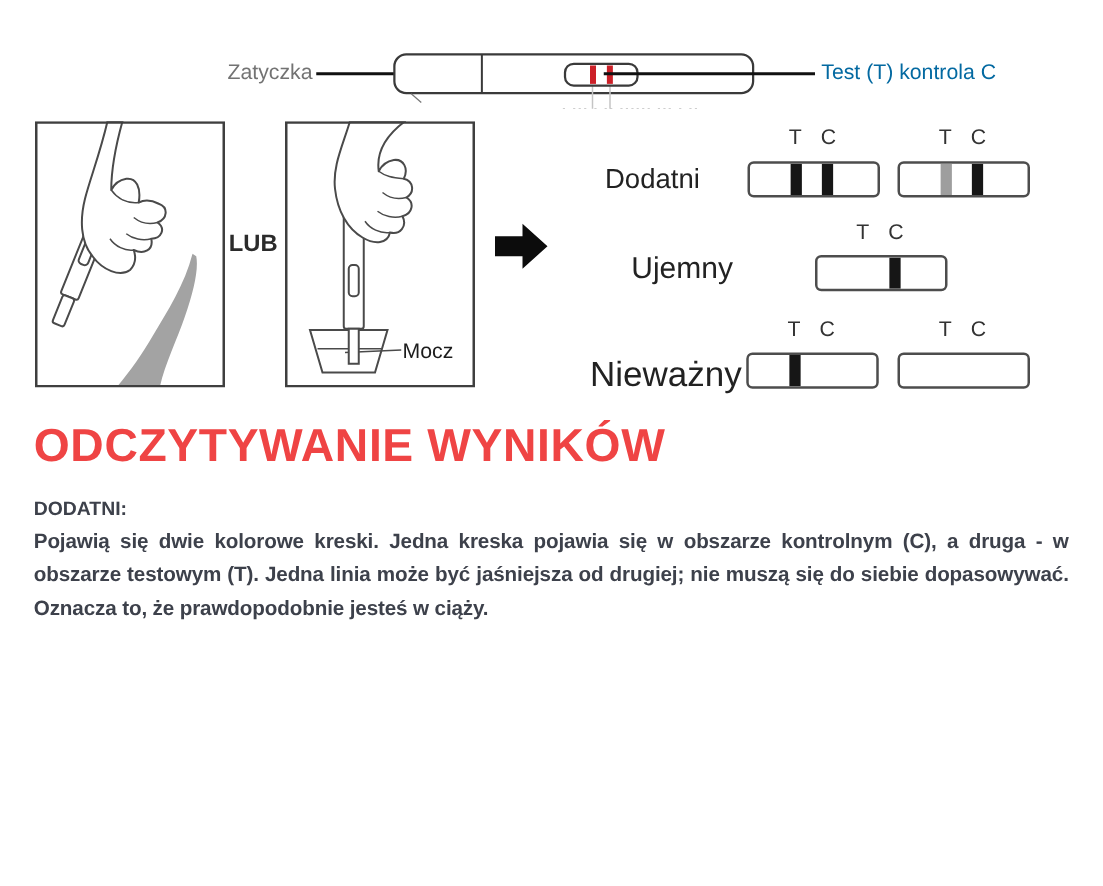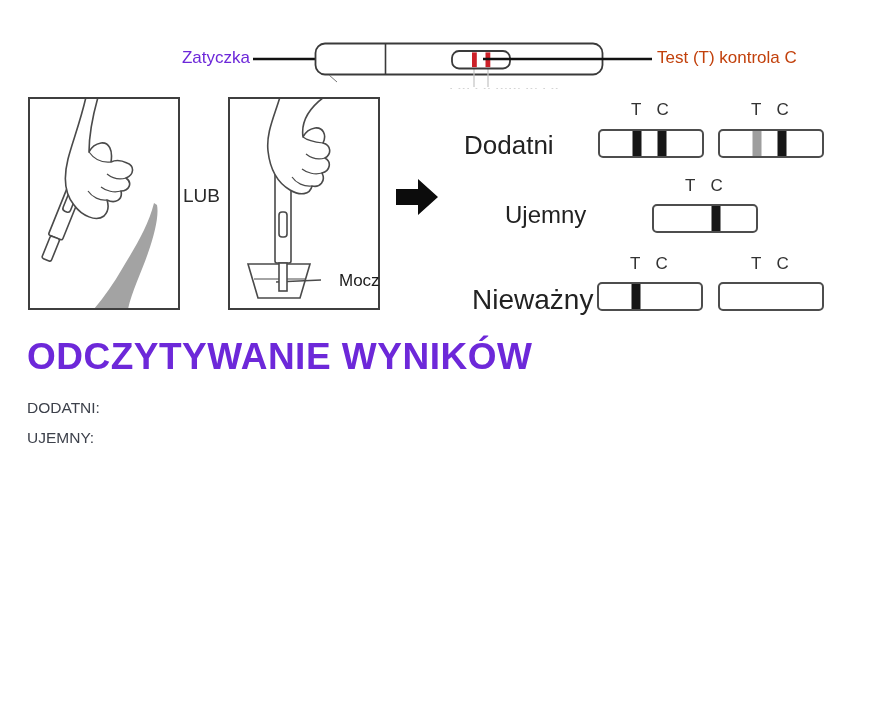--- a/index.html
+++ b/index.html
@@ -8,35 +8,35 @@
   }
   *{box-sizing:border-box; margin:0; padding:0;}
   html,body{background:#ffffff;}
   .page{
     position:relative; width:882px; height:709px; background:#fff;
     font-family:"Liberation Sans", sans-serif; color:var(--ink); overflow:hidden;
   }
   .abs{position:absolute;}
 
   
-  .cap-label{left:140px; top:48px; width:110px; text-align:right; font-size:17px; color:#6d28d9;}
-  .window-label{left:657px; top:48px; font-size:17px; color:#c2410c; white-space:nowrap;}
+  .cap-label{left:140px; top:48px; width:110px; text-align:right; font-size:17px; color:#737373;}
+  .window-label{left:657px; top:48px; font-size:17px; color:#0369a1; white-space:nowrap;}
   .artifact{left:450px; top:84px; font-size:7px; letter-spacing:2px; color:#b9b9b9; white-space:nowrap;}
 
   .device-svg{left:250px; top:38px;}
   .box-svg{top:97px;}
   .box1{left:28px;}
   .box2{left:228px;}
-  .or-label{left:183px; top:185px; font-size:19px; font-weight:400; color:#2b2b2b;}
-  .urine-label{left:339px; top:271px; font-size:17px; color:#1c1c1c;}
+  .or-label{left:183px; top:185px; font-size:19px; font-weight:700; color:#2b2b2b;}
+  .urine-label{left:322px; top:271px; font-size:17px; color:#1c1c1c;}
   .arrow-svg{left:396px; top:176px;}
 
   
   .row-label{color:#222; white-space:nowrap;}
-  .lbl-dodatni{left:464px; top:130px; font-size:26px;text-align:right;}
+  .lbl-dodatni{left:484px; top:130px; font-size:22px;text-align:right;}
   .lbl-ujemny{left:505px; top:201px; font-size:24px;}
   .lbl-niewazny{left:472px; top:284px; font-size:28px;}
 
   .strip{
     position:absolute; width:106px; height:29px; background:#fff;
     border:2px solid #4d4d4d; border-radius:5px; overflow:hidden;
   }
   .strip-line{position:absolute; top:0; bottom:0; width:9px; transform:translateX(-50%);}
   .sl-T{left:36%;}
   .sl-C{left:61%;}
@@ -45,24 +45,24 @@
   .tc span{position:absolute; transform:translateX(-50%);}
   .tc .t{left:36%;}
   .tc .c{left:61%;}
 
   
   .reading{
     left:27px; top:334px; width:828px; color:var(--text);
   }
   .reading h1{
     font-size:37px; line-height:46px; font-weight:700; letter-spacing:0.5px;
-    margin:0 0 18px 0; color:#6d28d9;
+    margin:0 0 18px 0; color:#ef4444;
   }
   .reading .sec-head{
-    font-size:15.5px; line-height:19px; font-weight:400; margin:11px 0 3px 0;
+    font-size:15.5px; line-height:19px; font-weight:700; margin:11px 0 3px 0;
   }
   .reading .sec-body{
     font-size:16.5px; line-height:27px; font-weight:700; letter-spacing:-0.1px;
     text-align:justify; margin:0 0 10px 0;
   }
   svg{display:block;}
 </style>
 </head>
 <body>
 
@@ -172,18 +172,18 @@
   </div>
   <div class="strip" style="left:597px; top:282px;">
       <div class="strip-line sl-T" style="background: rgb(22, 22, 22);"></div>
     </div>
   <div class="strip" style="left:718px; top:282px;"></div>
 
   <div class="abs reading">
     <h1>ODCZYTYWANIE WYNIKÓW</h1>
 
     <p class="sec-head">DODATNI:</p>
+    <p class="sec-body">Pojawią się dwie kolorowe kreski. Jedna kreska pojawia się w obszarze kontrolnym (C), a druga - w obszarze testowym (T). Jedna linia może być jaśniejsza od drugiej; nie muszą się do siebie dopasowywać. Oznacza to, że prawdopodobnie jesteś w ciąży.</p>
 
-    <p class="sec-head">UJEMNY:</p>
 
   </div>
 
 </div>
 
 </body></html>

